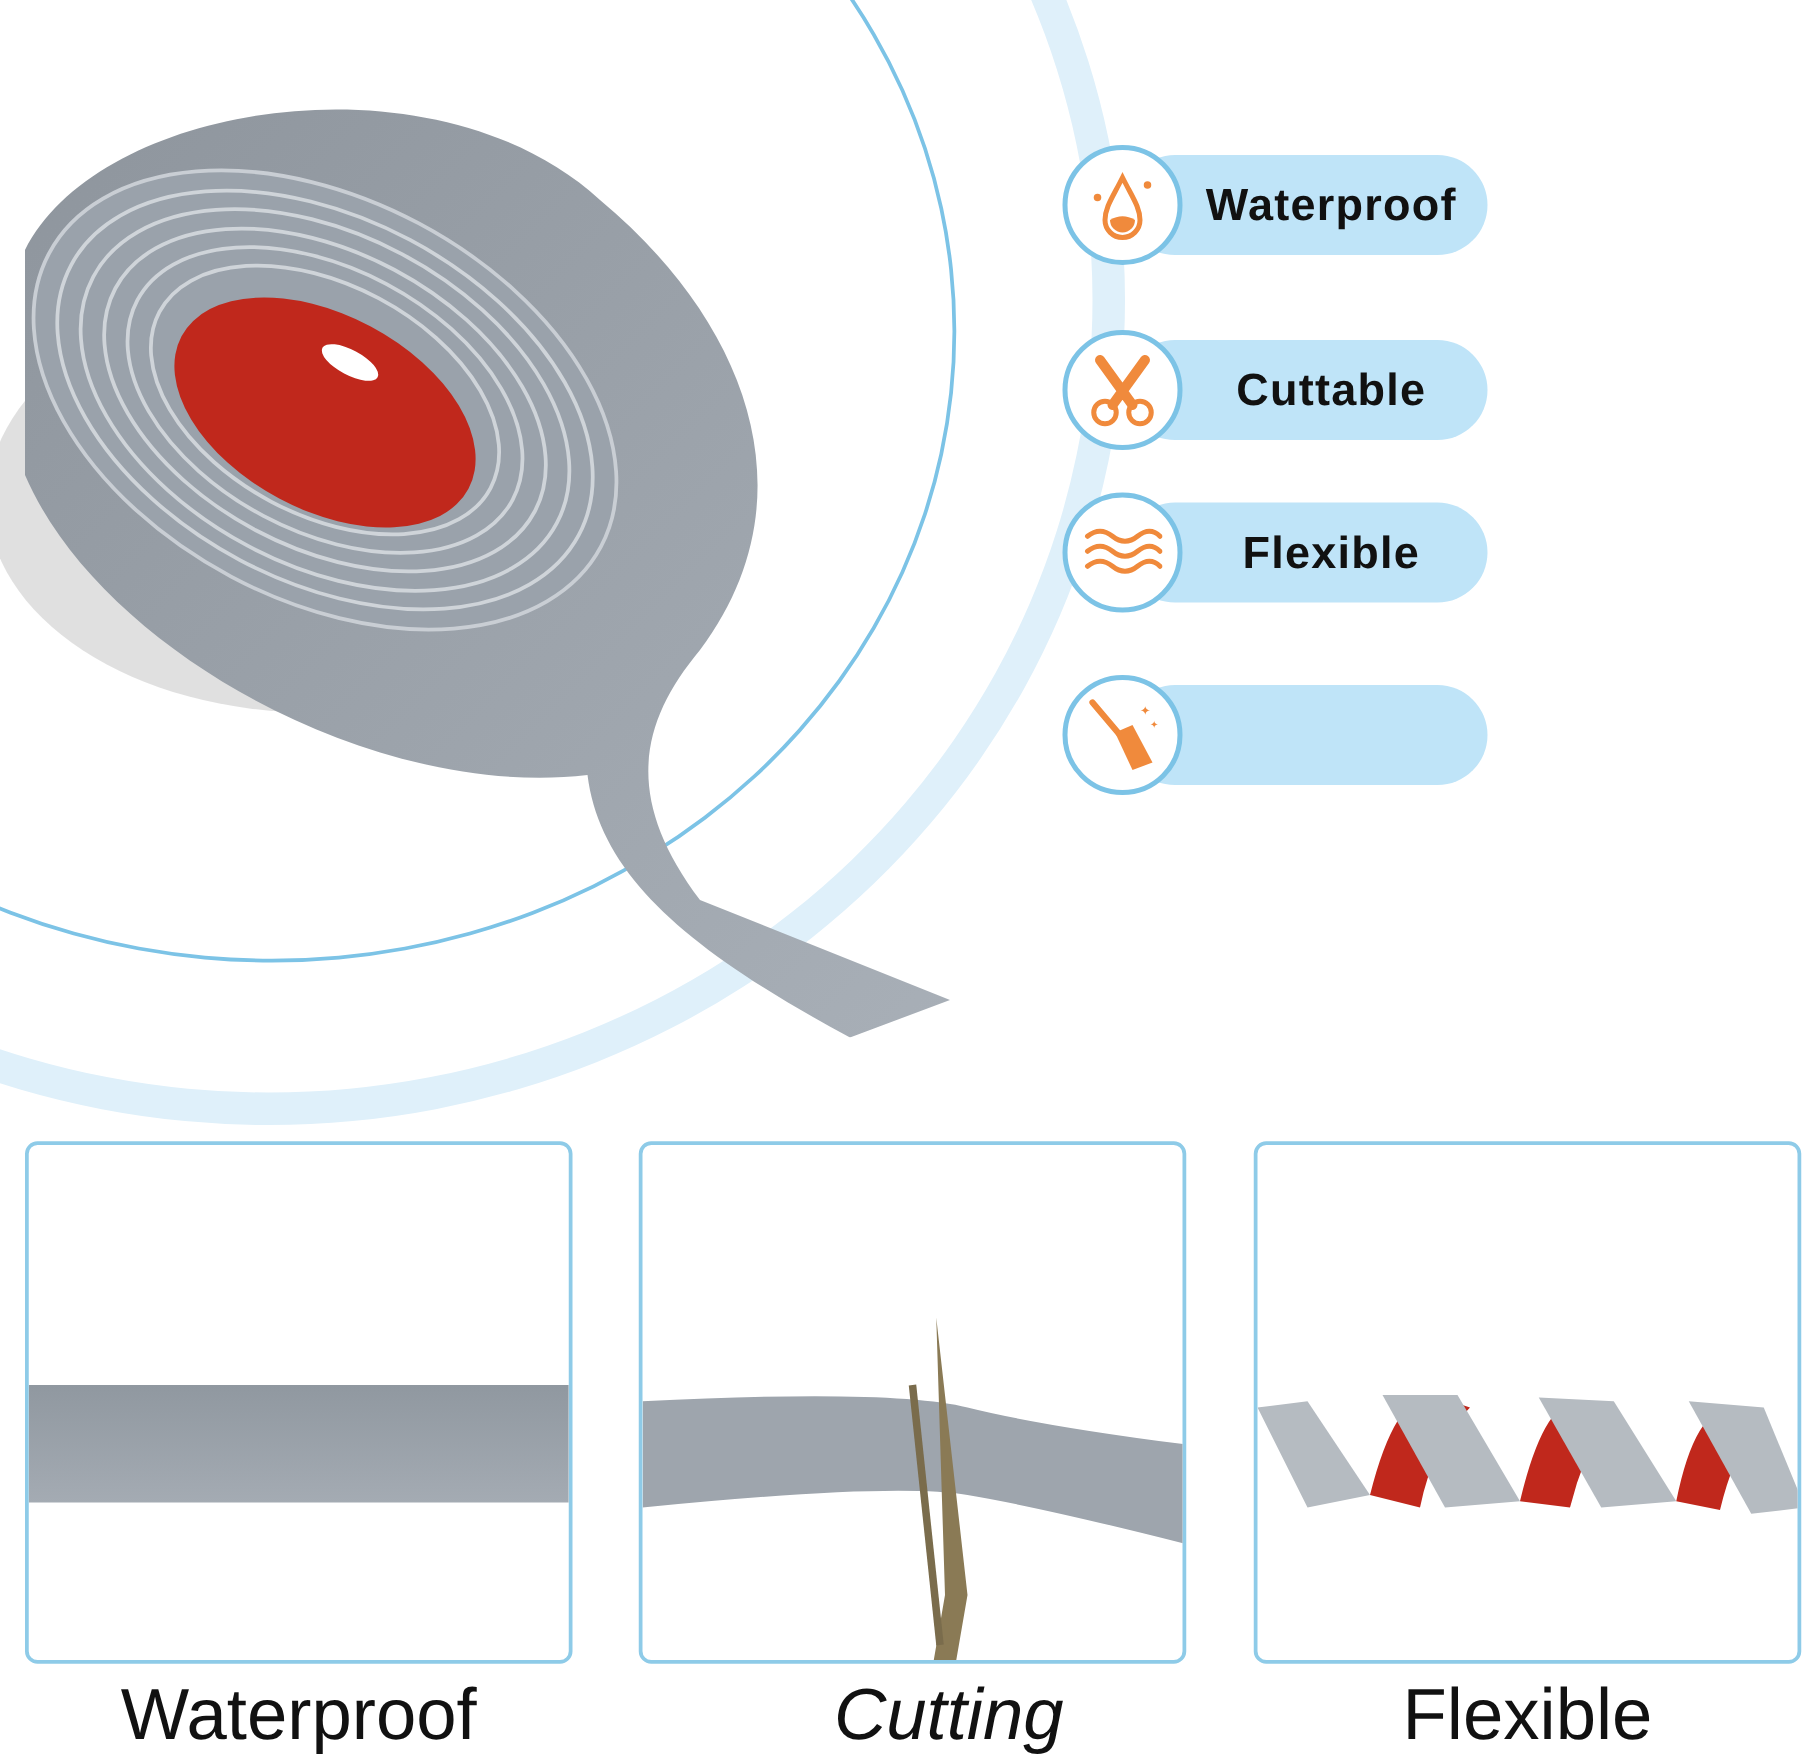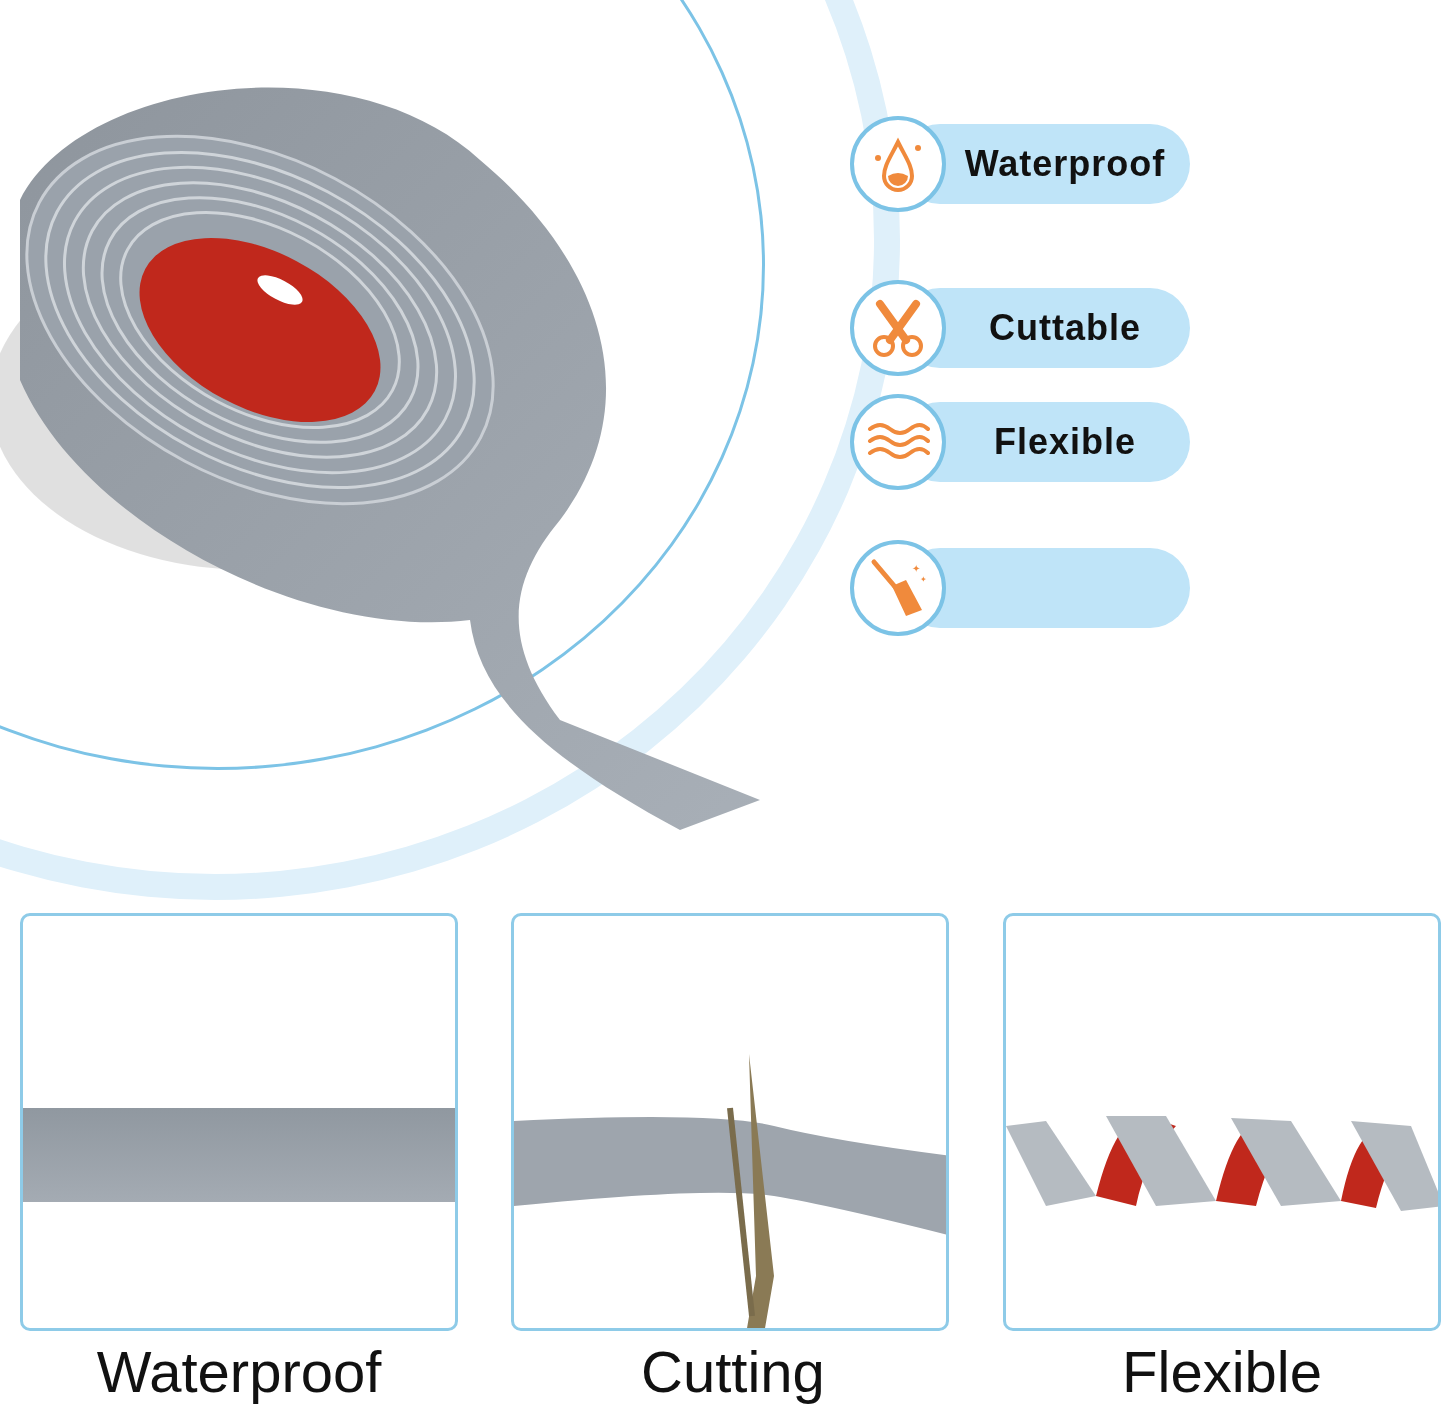--- a/index.html
+++ b/index.html
@@ -48,21 +48,21 @@
     <svg width="60" height="60" viewBox="0 0 60 60">
         <path d="M30 8 C 22 24 16 32 16 42 A14 14 0 0 0 44 42 C 44 32 38 24 30 8 Z" fill="none" stroke="#f08a3c" stroke-width="4"></path>
         <path d="M20 42 Q30 36 40 42 A10 10 0 0 1 20 42 Z" fill="#f08a3c"></path>
         <circle cx="10" cy="24" r="3" fill="#f08a3c"></circle>
         <circle cx="50" cy="14" r="3" fill="#f08a3c"></circle>
       </svg>
   </div>
   <div class="label">Waterproof</div>
 </div>
 
-<div class="badge" style="top:280px;">
+<div class="badge" style="top:264px;">
   <div class="pill"></div>
   <div class="circle">
     <svg width="64" height="64" viewBox="0 0 64 64">
         <path d="M14 8 L40 44 M50 8 L24 44" stroke="#f08a3c" stroke-width="8" stroke-linecap="round"></path>
         <circle cx="18" cy="50" r="9" fill="none" stroke="#f08a3c" stroke-width="4"></circle>
         <circle cx="46" cy="50" r="9" fill="none" stroke="#f08a3c" stroke-width="4"></circle>
       </svg>
   </div>
   <div class="label">Cuttable</div>
 </div>
@@ -98,21 +98,21 @@
 </div>
 <div class="caption" style="left:20px; width:438px;">Waterproof</div>
 
 <div class="panel" style="left:511px; width:438px;">
   <svg width="438" height="418">
       <path d="M0 205 Q200 195 260 210 T438 240 L438 320 Q320 290 260 280 T0 290 Z" fill="#9ea5ad"></path>
       <path d="M235 138 L260 360 L250 418 L232 418 L242 360 Z" fill="#8a7a55"></path>
       <path d="M216 192 L238 400" stroke="#7a6c4c" stroke-width="6"></path>
     </svg>
 </div>
-<div class="caption" style="left:514px; width:438px;">Cutting</div>
+<div class="caption" style="left:540px; width:438px;font-style:italic;">Cutting</div>
 
 <div class="panel" style="left:1003px; width:438px;">
   <svg width="438" height="418">
     <g>
       <path d="M0 210 L40 205 L90 280 L40 290 Z" fill="#b5bbc1"></path>
       <path d="M90 280 Q110 200 140 200 L170 210 Q140 240 130 290 Z" fill="#c0281c"></path>
       <path d="M100 200 L160 200 L210 285 L150 290 Z" fill="#b5bbc1"></path>
       <path d="M210 285 Q230 200 260 205 L280 215 Q260 250 250 290 Z" fill="#c0281c"></path>
       <path d="M225 202 L285 205 L335 285 L275 290 Z" fill="#b5bbc1"></path>
       <path d="M335 285 Q350 210 380 210 L400 220 Q380 250 370 292 Z" fill="#c0281c"></path>

